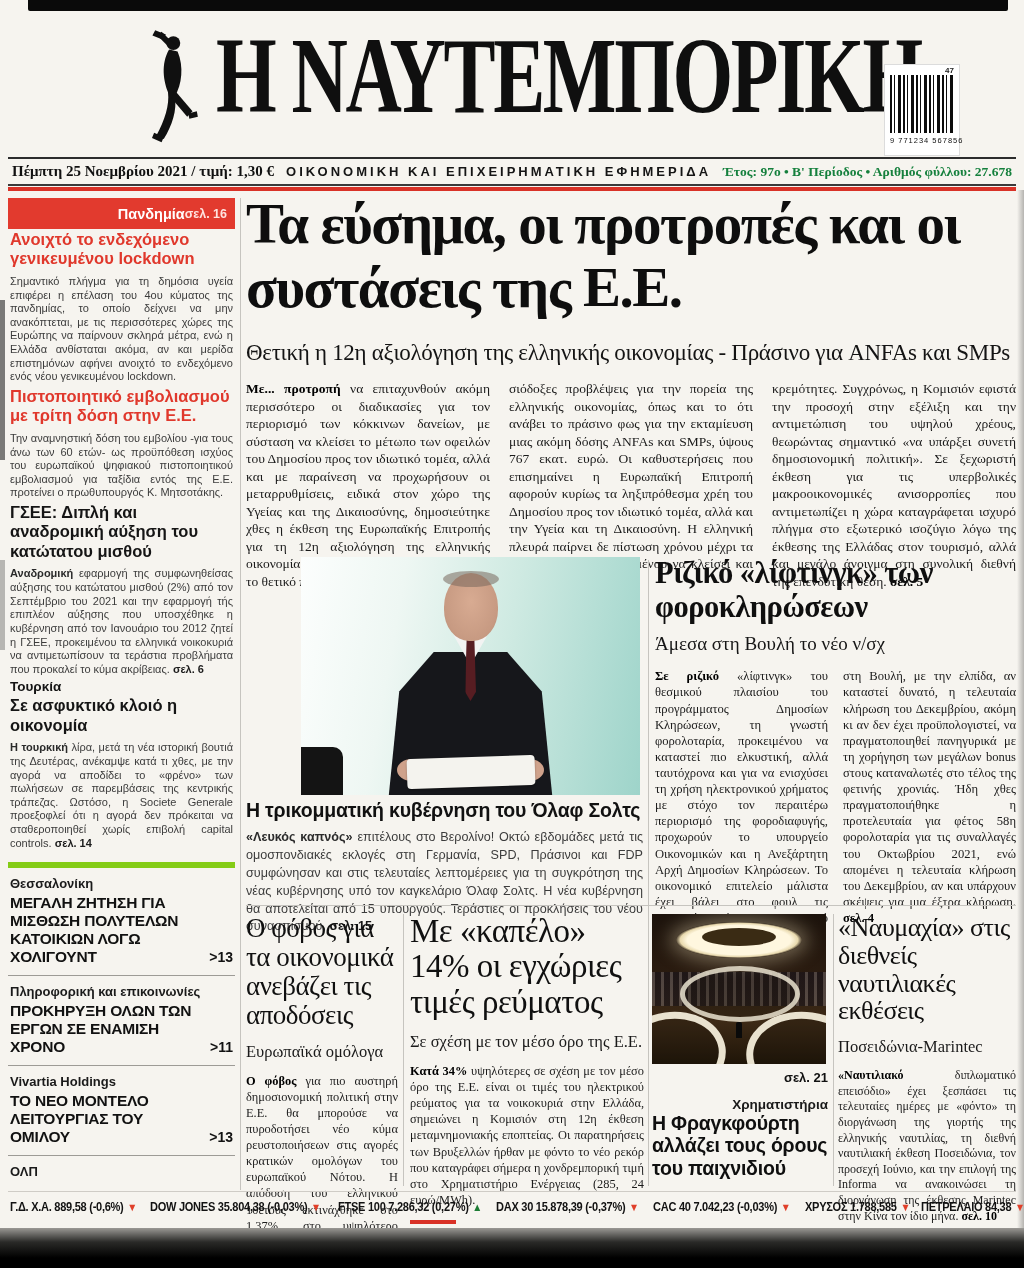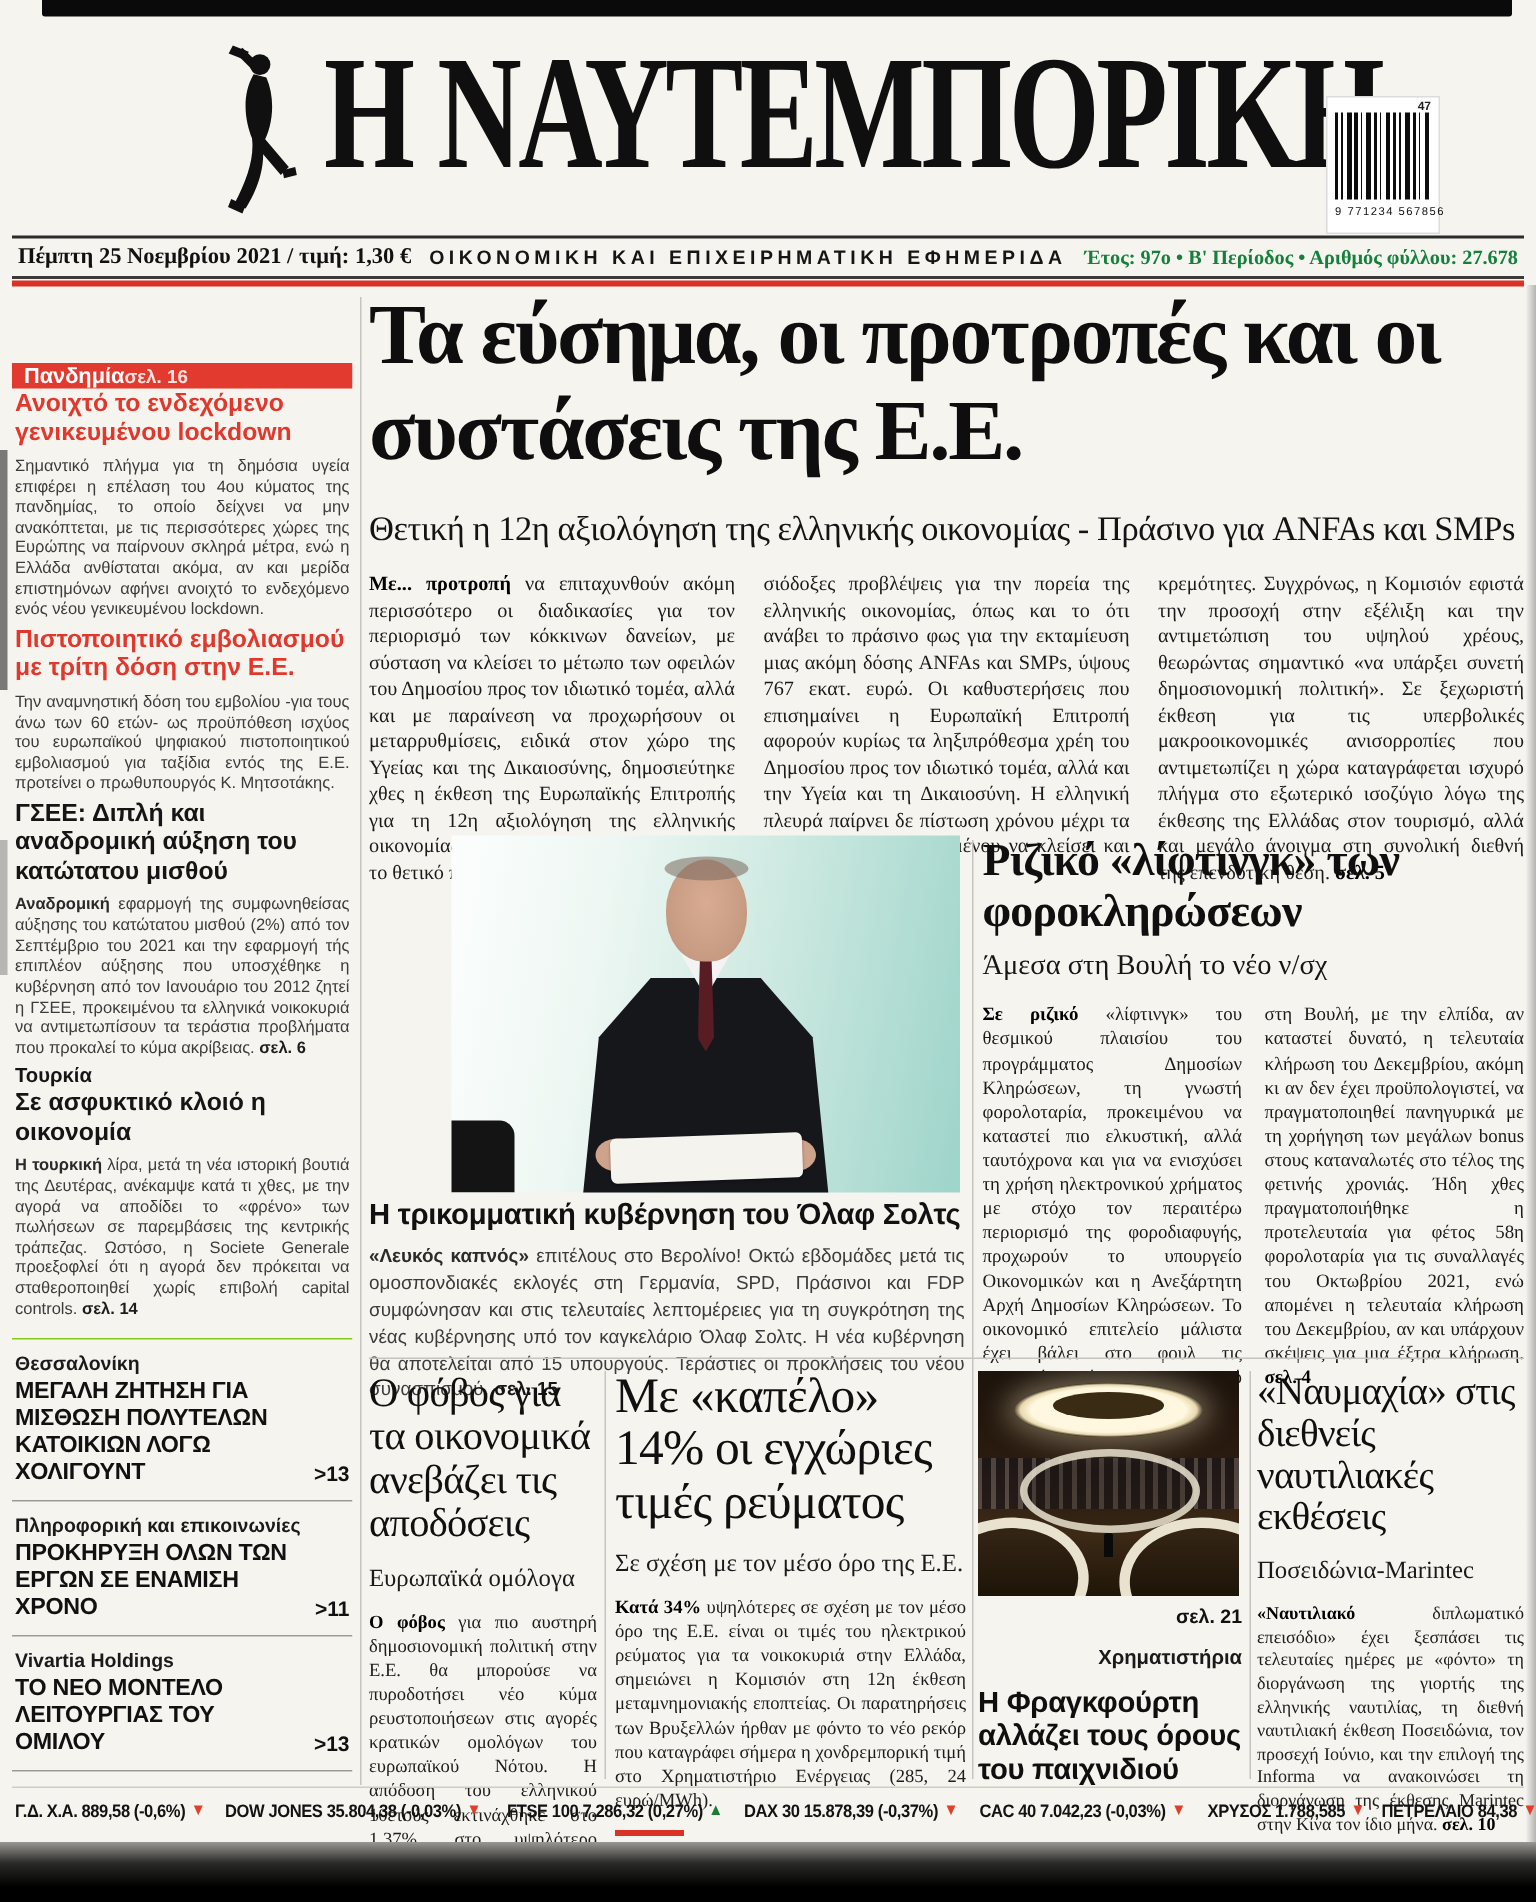--- a/index.html
+++ b/index.html
@@ -27,31 +27,31 @@
   .barcode-num{display:block;text-align:center;font-size:7.5px;letter-spacing:1px;color:#111;margin-top:3px;white-space:nowrap;}
   .dateline{position:absolute;left:8px;top:157px;width:1008px;height:27px;border-top:2px solid #2c2c2c;display:flex;align-items:center;justify-content:space-between;padding:0 4px;}
   .date-left{font-family:"Liberation Serif",serif;font-weight:bold;font-size:15px;color:#111;}
   .tagline{font-weight:bold;font-size:13px;letter-spacing:3px;color:#151515;}
   .issue-info{font-family:"Liberation Serif",serif;font-weight:bold;font-size:13.5px;color:#15803d;}
   .rule-dark{position:absolute;left:8px;top:184px;width:1008px;height:2px;background:#3a3a3a;}
   .rule-red{position:absolute;left:8px;top:187px;width:1008px;height:4px;background:var(--red);}
 
   
   .sidebar{position:absolute;left:8px;top:198px;width:227px;height:994px;overflow:hidden;}
-  .pan-band{height:17px;background:#e23a2e;display:flex;align-items:center;justify-content:flex-start;padding:0 8px;margin-top:44px;}
+  .pan-band{height:31px;background:#e23a2e;display:flex;align-items:center;justify-content:flex-end;padding:0 8px;}
   .pan-band .band-label{color:#fff;font-weight:bold;font-size:14.5px;}
   .pan-band .band-ref{color:#ffe3df;font-weight:bold;font-size:12.5px;}
   .sb-art{padding:1px 2px 2px 2px;}
   .sb-h-red{color:#e0382c;font-weight:bold;font-size:16.5px;line-height:1.18;}
   .sb-h-black{color:#151515;font-weight:bold;font-size:16.5px;line-height:1.18;}
   .sb-kicker{color:#151515;font-weight:bold;font-size:13.5px;margin-bottom:2px;}
   .sb-body{margin-top:6px;font-size:11px;line-height:1.24;color:var(--body-gray);text-align:justify;}
   .sb-body strong{color:#2a2a2a;}
   .sb-body .pgref{font-weight:bold;color:#1c1c1c;}
-  .idx{margin-top:10px;border-top:1px solid #84cc16;}
+  .idx{margin-top:10px;border-top:6px solid #84cc16;}
   .idx-item{position:relative;border-bottom:1px solid #9d9b96;padding:8px 2px 9px 2px;}
   .idx-kicker{font-weight:bold;font-size:13px;color:#1a1a1a;margin-bottom:3px;}
   .idx-head{font-weight:bold;font-size:15.5px;line-height:1.16;color:#111;letter-spacing:-.2px;padding-right:30px;}
   .idx-ref{position:absolute;right:2px;bottom:10px;font-weight:bold;font-size:14px;color:#111;}
 
   .v-rule{position:absolute;background:var(--rule);width:1px;}
   .h-rule{position:absolute;background:var(--rule);height:1px;}
 
   
   .lead-head{position:absolute;left:246px;top:192px;width:770px;font-family:"Liberation Serif",serif;font-weight:bold;font-size:57px;line-height:1.13;color:#0e0e0e;letter-spacing:-1.5px;}
@@ -103,21 +103,21 @@
   .ex-ring{position:absolute;left:50%;top:8px;transform:translateX(-50%);width:126px;height:36px;border-radius:50%;background:radial-gradient(ellipse at center,#fff7df 0 58%,#e8d9ae 66%,rgba(90,60,20,.0) 72%);box-shadow:0 0 18px 6px rgba(255,240,200,.35);}
   .ex-ring-core{position:absolute;left:50%;top:14px;transform:translateX(-50%);width:74px;height:18px;border-radius:50%;background:#3a2b14;}
   .ex-desks{position:absolute;left:0;top:58px;width:100%;height:34px;background:repeating-linear-gradient(90deg,rgba(190,190,210,.35) 0 3px,rgba(20,18,30,.7) 3px 9px);opacity:.7;}
   .ex-counter{position:absolute;border:7px solid #e9e2cf;border-radius:50%;background:rgba(25,18,10,.25);}
   .ex-counter.c1{left:-36px;bottom:-34px;width:110px;height:86px;transform:rotate(-8deg);}
   .ex-counter.c2{right:-40px;bottom:-40px;width:120px;height:92px;transform:rotate(8deg);}
   .ex-counter.c3{left:28px;top:52px;width:120px;height:56px;border-width:5px;opacity:.85;}
   .ex-figure{position:absolute;left:50%;bottom:26px;transform:translateX(-50%);width:6px;height:16px;background:#0a0a0a;border-radius:2px 2px 0 0;}
   .exch-ref{text-align:right;font-weight:bold;font-size:13px;color:#111;margin-top:6px;}
   .exch-kicker{font-weight:bold;font-size:13.5px;color:#1a1a1a;margin-top:12px;text-align:right;}
-  .exch-head{font-weight:bold;font-size:19.5px;line-height:1.15;color:#0f0f0f;margin-top:12px;letter-spacing:-.2px;}
+  .exch-head{font-weight:bold;font-size:19.5px;line-height:1.15;color:#0f0f0f;margin-top:0;letter-spacing:-.2px;}
 
   .shipping{position:absolute;left:838px;top:914px;width:178px;}
   .shipping .b-head-serif{font-size:26px;}
   .shipping .b-body-serif{font-size:12px;}
 
   
   .ticker{position:absolute;left:8px;top:1191px;width:1008px;height:30px;border-top:1px solid #cfccc6;display:flex;align-items:center;gap:0;padding:0 2px;}
   .tk{display:flex;align-items:center;white-space:nowrap;font-weight:bold;font-size:12px;color:#121212;letter-spacing:-.3px;transform:scaleX(.92);transform-origin:left center;margin-right:2px;}
   .tk .arrow{margin-left:4px;font-size:11px;}
   .down{color:#e0402a;}

